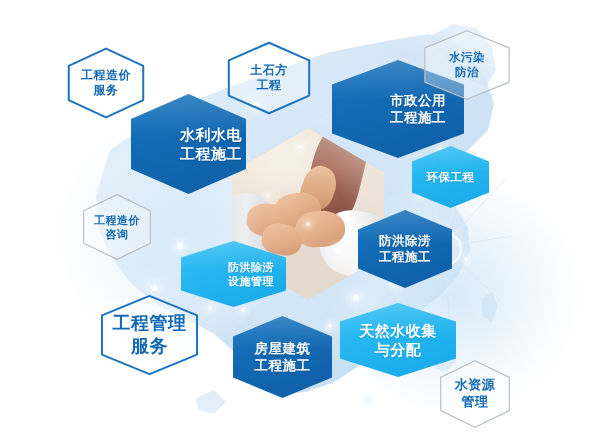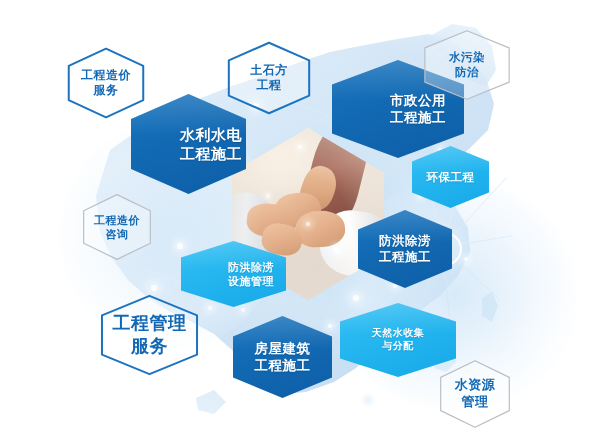--- a/index.html
+++ b/index.html
@@ -310,21 +310,21 @@
         <div class="hexlabel" style="font-size: 18px;">工程管理
 服务</div>
       </div>
       <div class="hex solid-dark hilite" style="left: 233px; top: 316px; width: 99px; height: 82px;">
         <div class="fill"></div>
         <div class="hexlabel" style="font-size: 13.5px;">房屋建筑
 工程施工</div>
       </div>
       <div class="hex solid-cyan hilite" style="left: 340px; top: 303px; width: 116px; height: 74px;">
         <div class="fill"></div>
-        <div class="hexlabel" style="font-size: 10px;">天然水收集
+        <div class="hexlabel" style="font-size: 15px;">天然水收集
 与分配</div>
       </div>
       <div class="hex outline-gray hilite" style="left: 440px; top: 360px; width: 70px; height: 68px;">
         <div class="outline">
           <svg viewBox="0 0 100 100" preserveAspectRatio="none">
             <polygon points="50,1 99,25.5 99,74.5 50,99 1,74.5 1,25.5" fill="rgba(255,255,255,0.30)" stroke="#b9bfc6" stroke-width="1.2" vector-effect="non-scaling-stroke" stroke-linejoin="round"></polygon>
           </svg>
         </div>
         <div class="hexlabel" style="font-size: 13px;">水资源
 管理</div>

